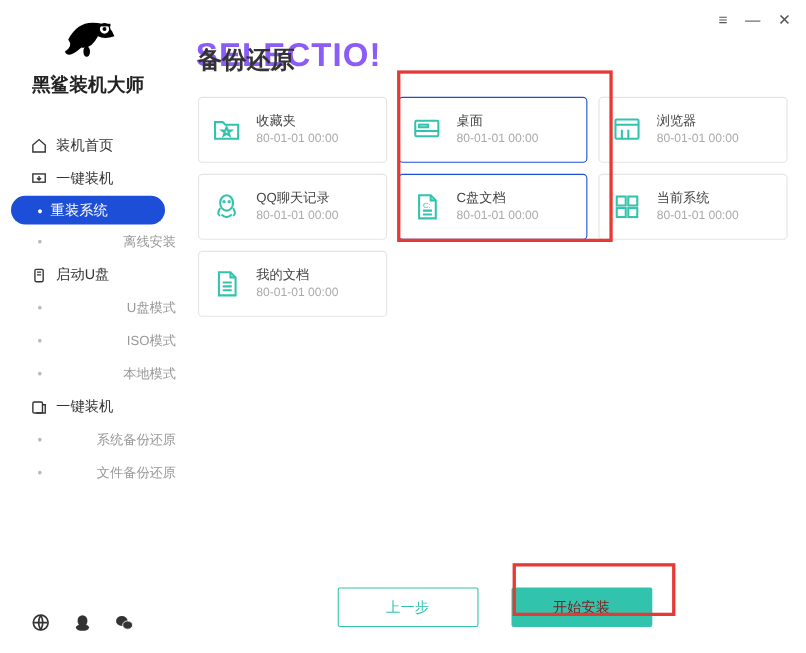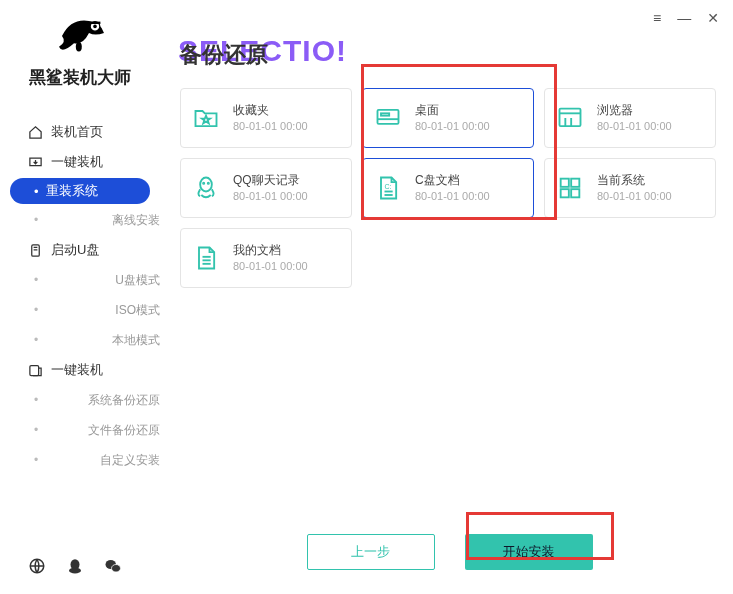--- a/index.html
+++ b/index.html
@@ -190,21 +190,21 @@
       justify-content: center;
       cursor: pointer;
     }
     .btn-back {
       background: #fff;
       border: 1px solid #32c3ad;
       color: #32c3ad;
     }
     .btn-primary {
       background: #32c3ad;
-      color: #0f172a;
+      color: #7f1d1d;
       border: none;
     }
   </style>
 </head>
 <body>
 
 <div class="window-controls">
   <span>≡</span>
   <span>—</span>
   <span>✕</span>
@@ -264,23 +264,20 @@
           <path d="M17 8 H21 V20 H8"></path>
         </svg>
       <span>一键装机</span>
     </li>
     <li class="nav-item sub">
       <span>系统备份还原</span>
     </li>
     <li class="nav-item sub">
       <span>文件备份还原</span>
     </li>
-    <li class="nav-item sub">
-      <span>自定义安装</span>
-    </li>
   </ul>
   <div class="bottom-icons">
     <span>
       <svg width="18" height="18" viewBox="0 0 24 24" fill="none" stroke="#333" stroke-width="2">
           <circle cx="12" cy="12" r="9"></circle>
           <path d="M4 12 H20 M12 3 Q17 12 12 21 M12 3 Q7 12 12 21"></path>
         </svg>
     </span>
     <span>
       <svg width="18" height="18" viewBox="0 0 24 24" fill="#333">

